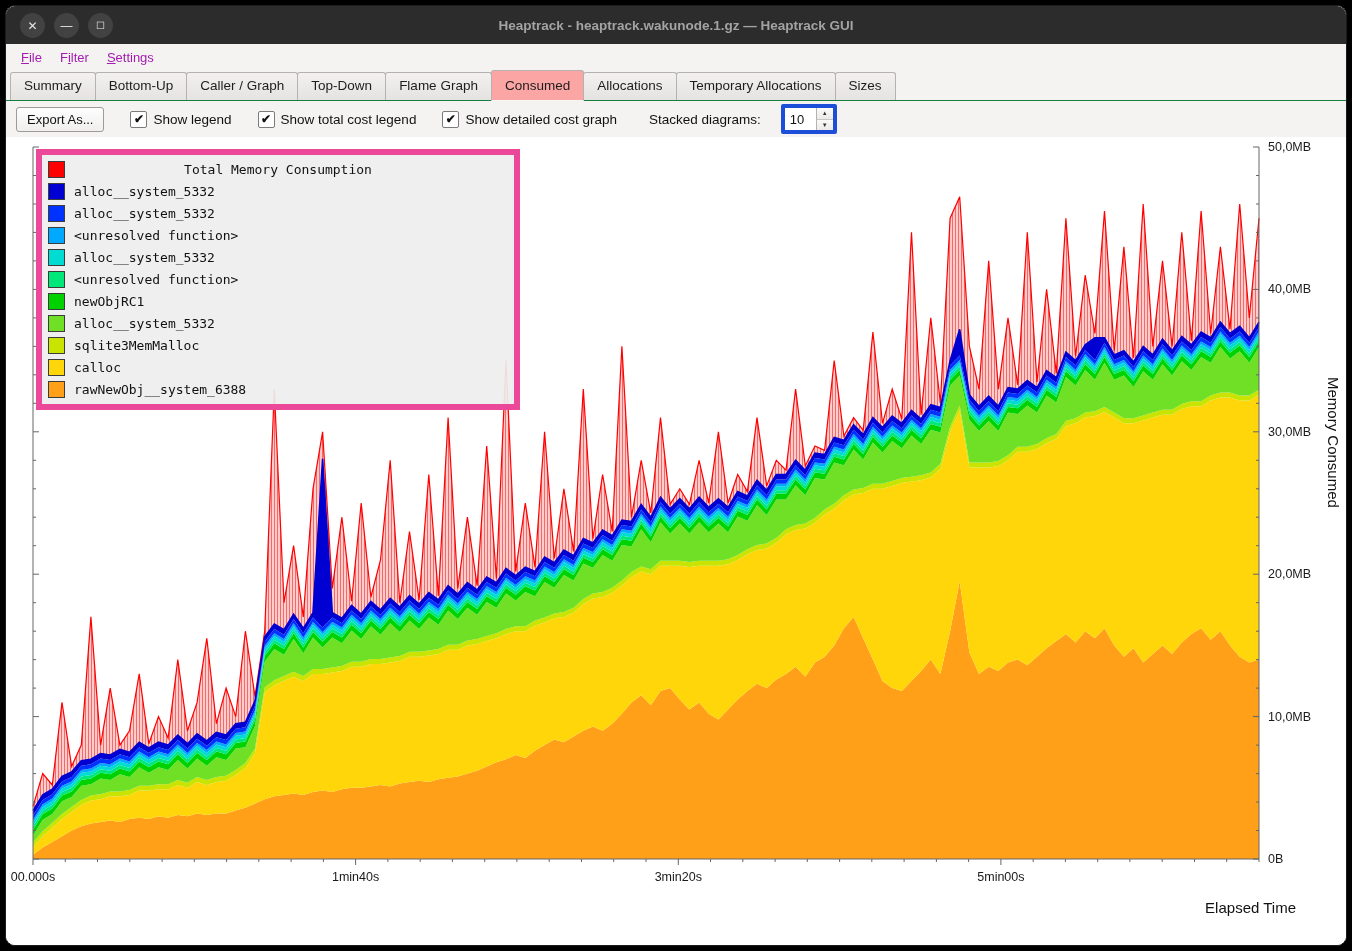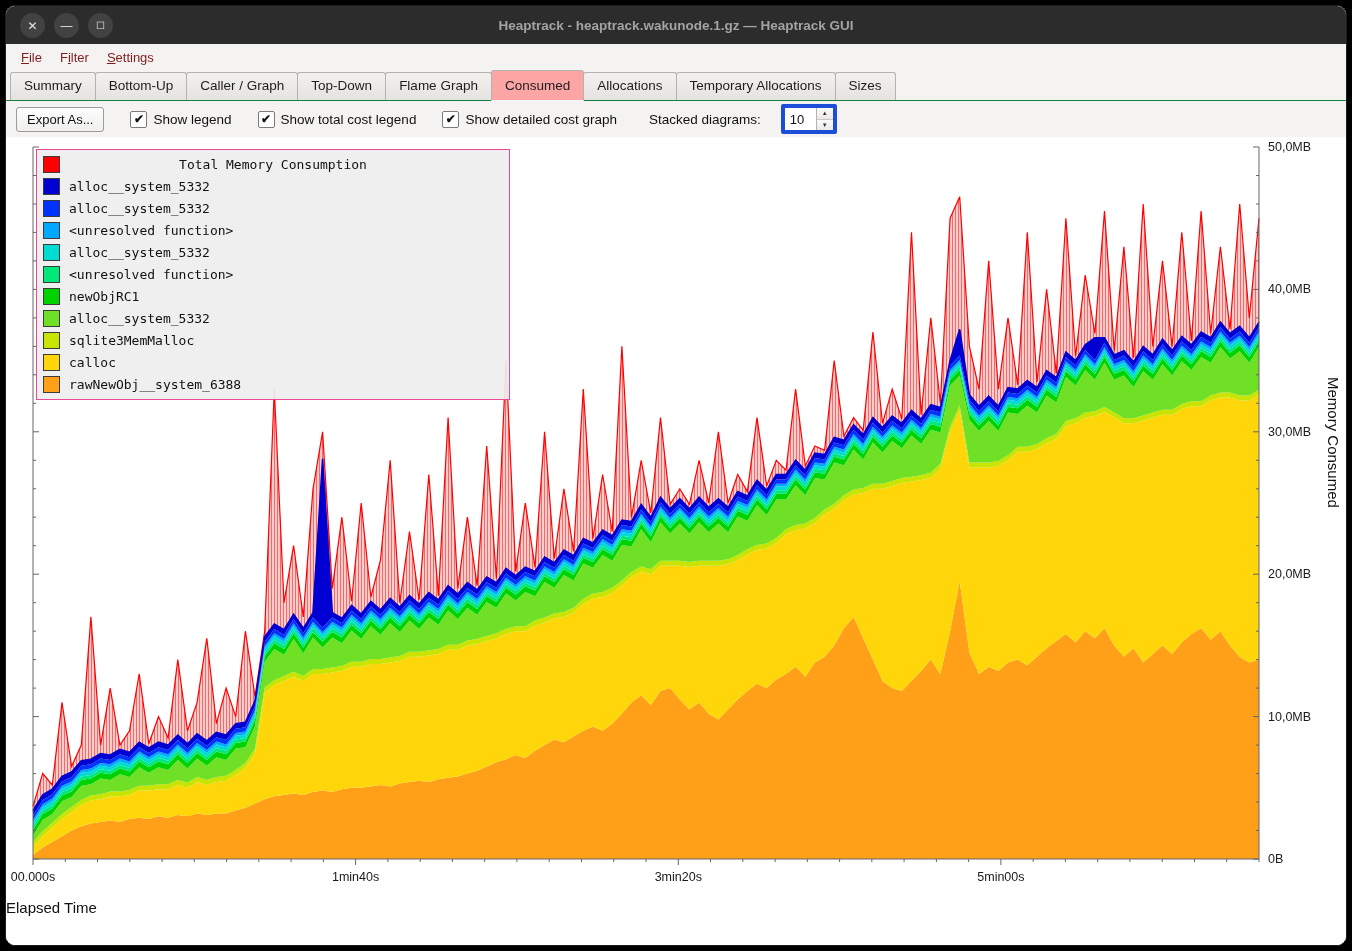--- a/index.html
+++ b/index.html
@@ -7,21 +7,21 @@
   #window{position:absolute;inset:5px;border-radius:10px;overflow:hidden;background:#fff;
     border:1px solid #1c1c1c;}
   
   #titlebar{position:relative;height:38px;background:#2c2c2c;display:flex;align-items:center;justify-content:center;}
   .winbtn{position:absolute;top:7px;width:25px;height:25px;border-radius:50%;background:#424242;
     color:#e6e6e6;display:flex;align-items:center;justify-content:center;font-size:12px;cursor:default;}
   #btn-close{left:14px;} #btn-min{left:48px;} #btn-max{left:82px;font-size:10px;}
   #window-title{color:#a3a3a3;font-weight:bold;font-size:13.5px;}
   
   #menubar{height:26px;background:#f4f3f2;display:flex;align-items:center;padding-left:6px;
-    font-size:13px;color:#7f1d1d;}
+    font-size:13px;color:#a21caf;}
   .menu-item{padding:3px 9px;border-radius:3px;}
   .menu-item u{text-decoration:underline;}
   
   #tabbar{height:30px;background:#f4f3f2;display:flex;align-items:flex-end;padding-left:4px;
     border-bottom:1px solid #15803d;font-size:13.5px;color:#1d1d1d;}
   .tab{padding:5px 13px 6px;background:linear-gradient(#f2f1f0,#e5e3e1);border:1px solid #b4b1ae;
     border-bottom:none;border-radius:3px 3px 0 0;margin-right:-1px;height:16px;line-height:16px;}
   .tab.active{background:#fca5a5;margin-bottom:-1px;border-bottom:1px solid #f7f6f5;
     padding-top:7px;font-weight:normal;}
   
@@ -35,27 +35,27 @@
   #spinbox{display:flex;align-items:stretch;border:4px solid #1d4ed8;border-radius:2px;background:#a21caf;height:22px;}
   #spin-value{width:26px;display:flex;align-items:center;padding-left:5px;font-size:13px;background:#fff;}
   #spin-arrows{display:flex;flex-direction:column;border-left:1px solid #b5b2af;width:16px;}
   .spin-btn{flex:1;display:flex;align-items:center;justify-content:center;font-size:6px;color:#333;
     background:linear-gradient(#fafafa,#eceae8);}
   .spin-btn:first-child{border-bottom:1px solid #c9c6c3;}
   
   #chart-area{position:relative;height:811px;background:#fff;}
   #chart-svg{position:absolute;left:0;top:0;}
   #legend{position:absolute;left:30px;top:12px;width:472px;background:rgba(238,238,238,0.93);
-    border:1px solid #ec4899;font-family:"DejaVu Sans Mono",monospace;font-size:13px;color:#111;
+    border:6px solid #ec4899;font-family:"DejaVu Sans Mono",monospace;font-size:13px;color:#111;
     padding:3px 0 4px;}
   .legend-row{display:flex;align-items:center;height:22px;padding-left:6px;}
   .legend-title-row{position:relative;}
   .legend-title-text{position:absolute;left:0;right:0;text-align:center;}
   .swatch{width:15px;height:15px;border:1px solid #3c3c3c;margin-right:9px;flex:0 0 auto;}
-  #xaxis-title{position:absolute;left:0;width:1290px;text-align:left;top:762px;font-size:15px;color:#111;}
+  #xaxis-title{position:absolute;left:0;width:1290px;text-align:right;top:762px;font-size:15px;color:#111;}
   #yaxis-title{position:absolute;right:4px;top:240px;writing-mode:vertical-rl;font-size:15px;color:#111;}
 </style>
 </head>
 <body>
 
 <div id="window">
 
   <div id="titlebar">
     <div class="winbtn" id="btn-close">
         <span>✕</span>

